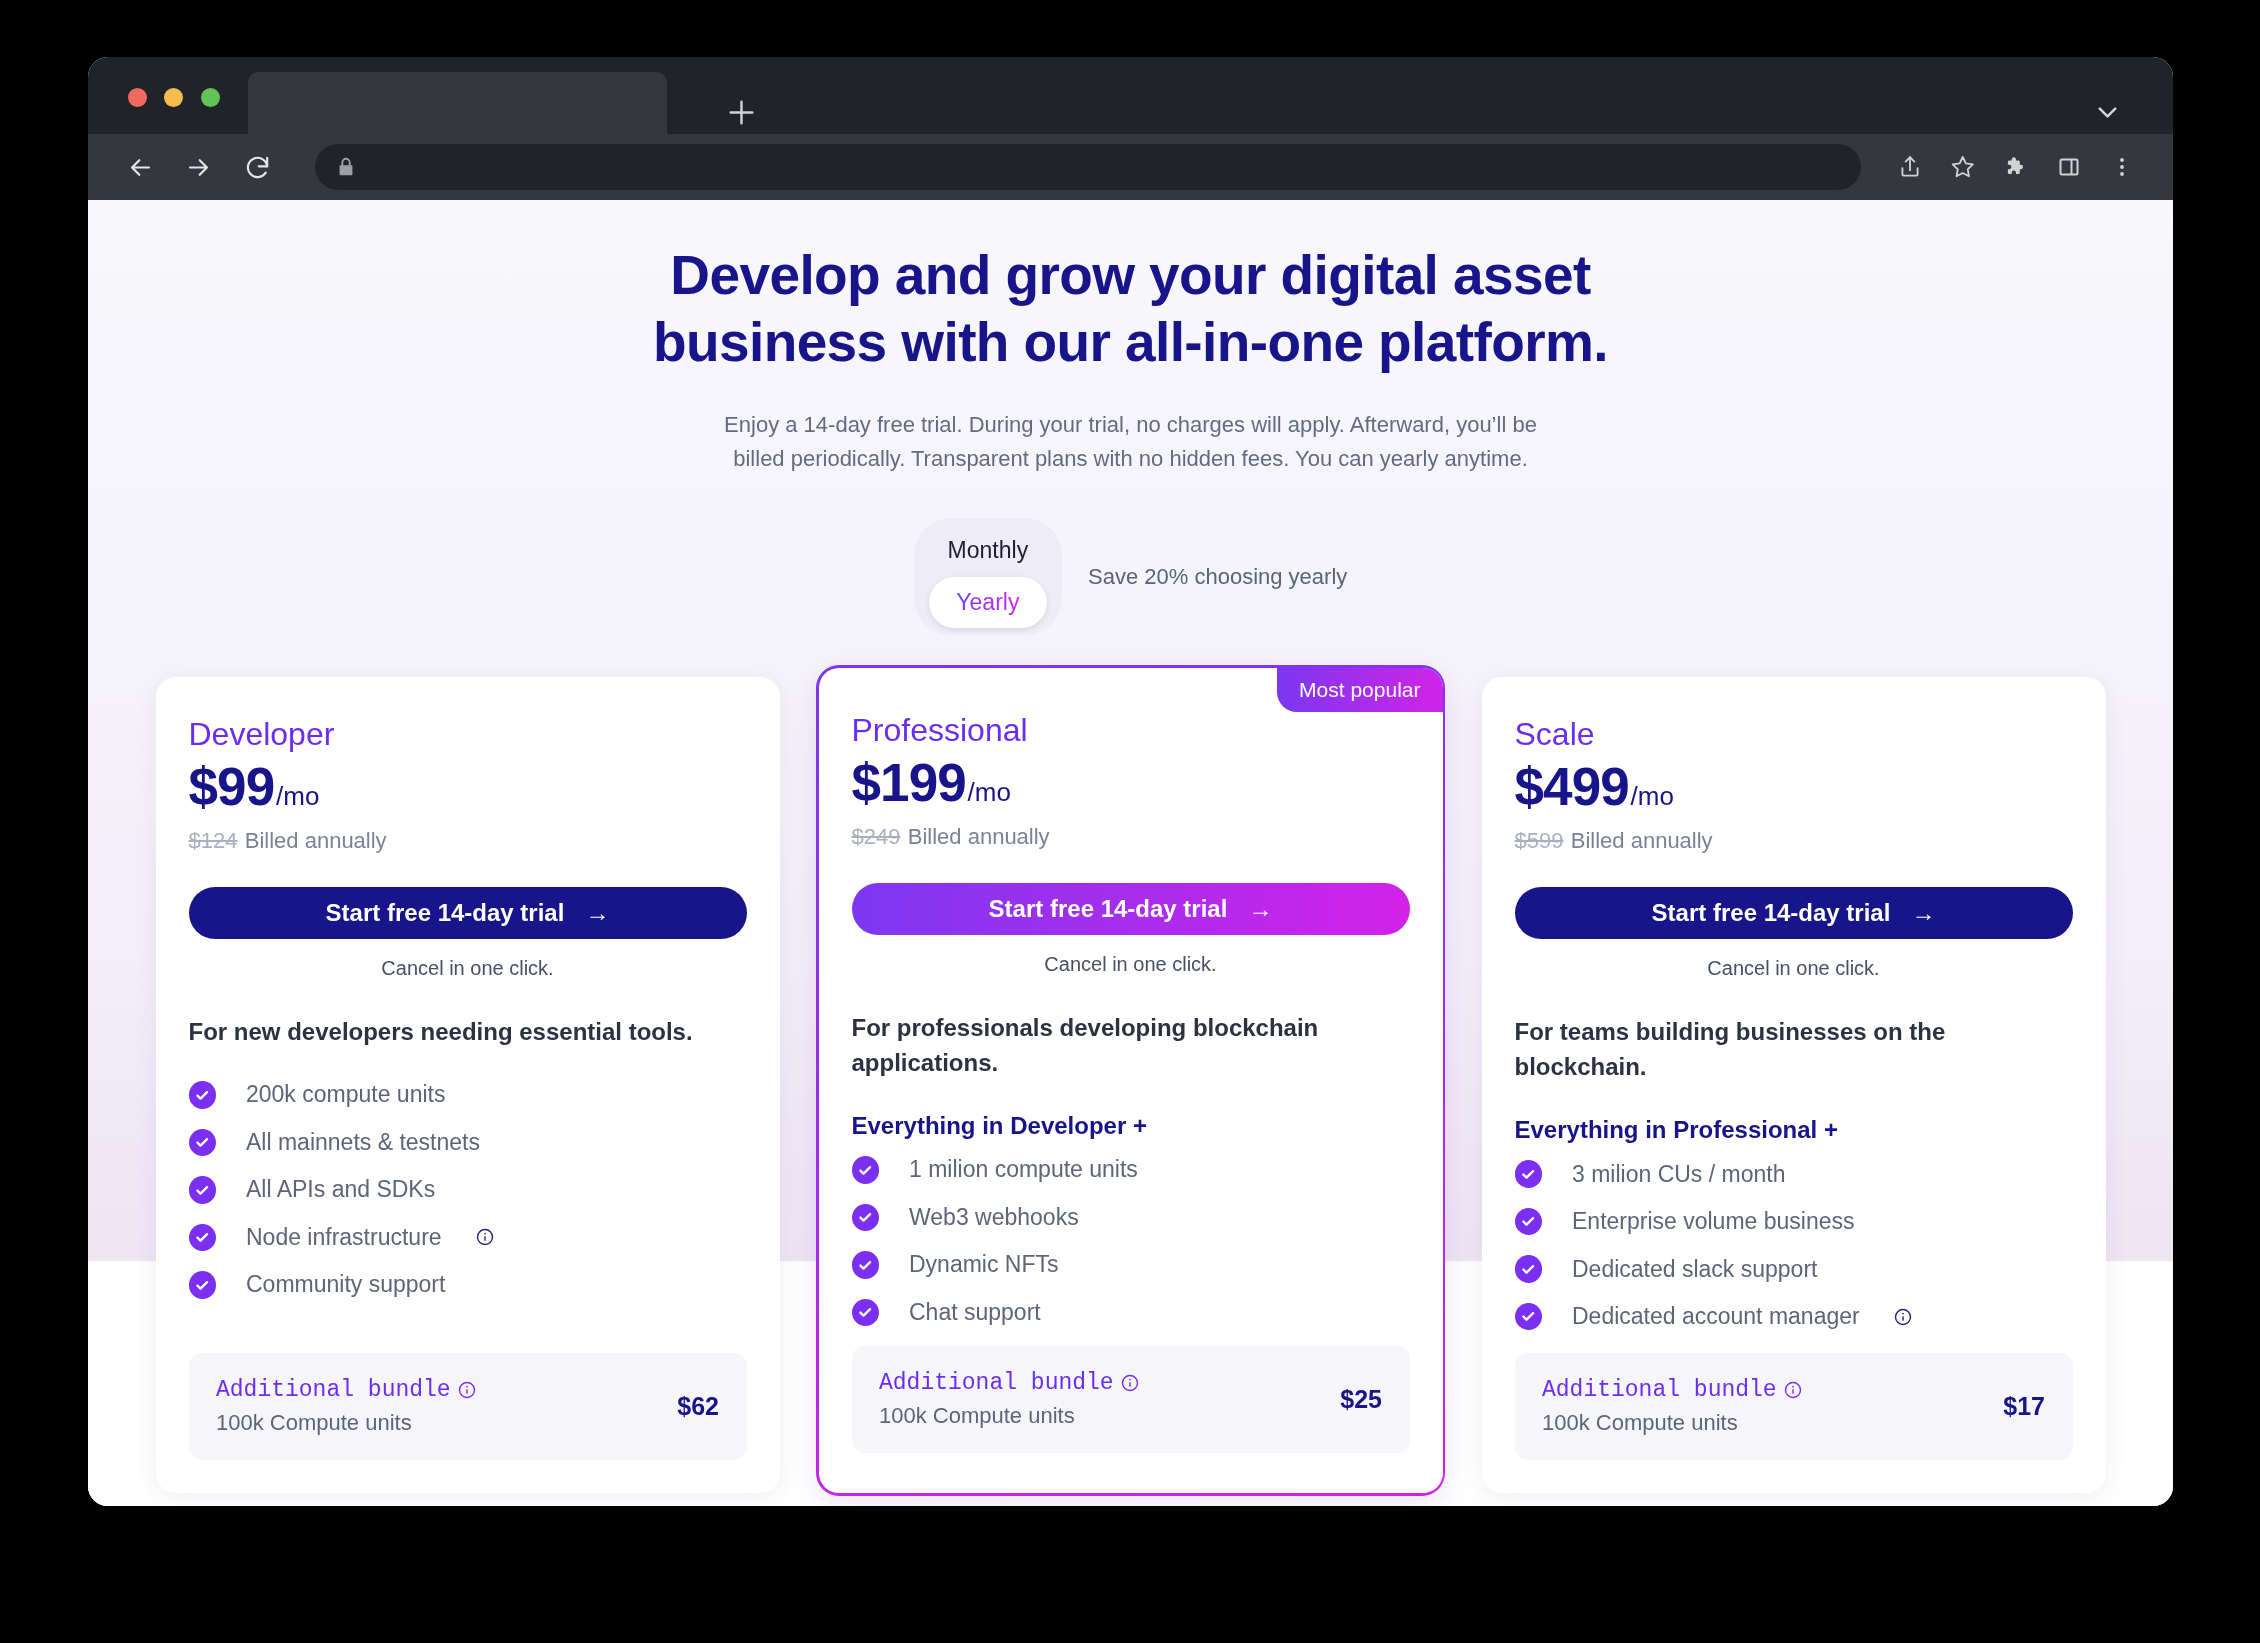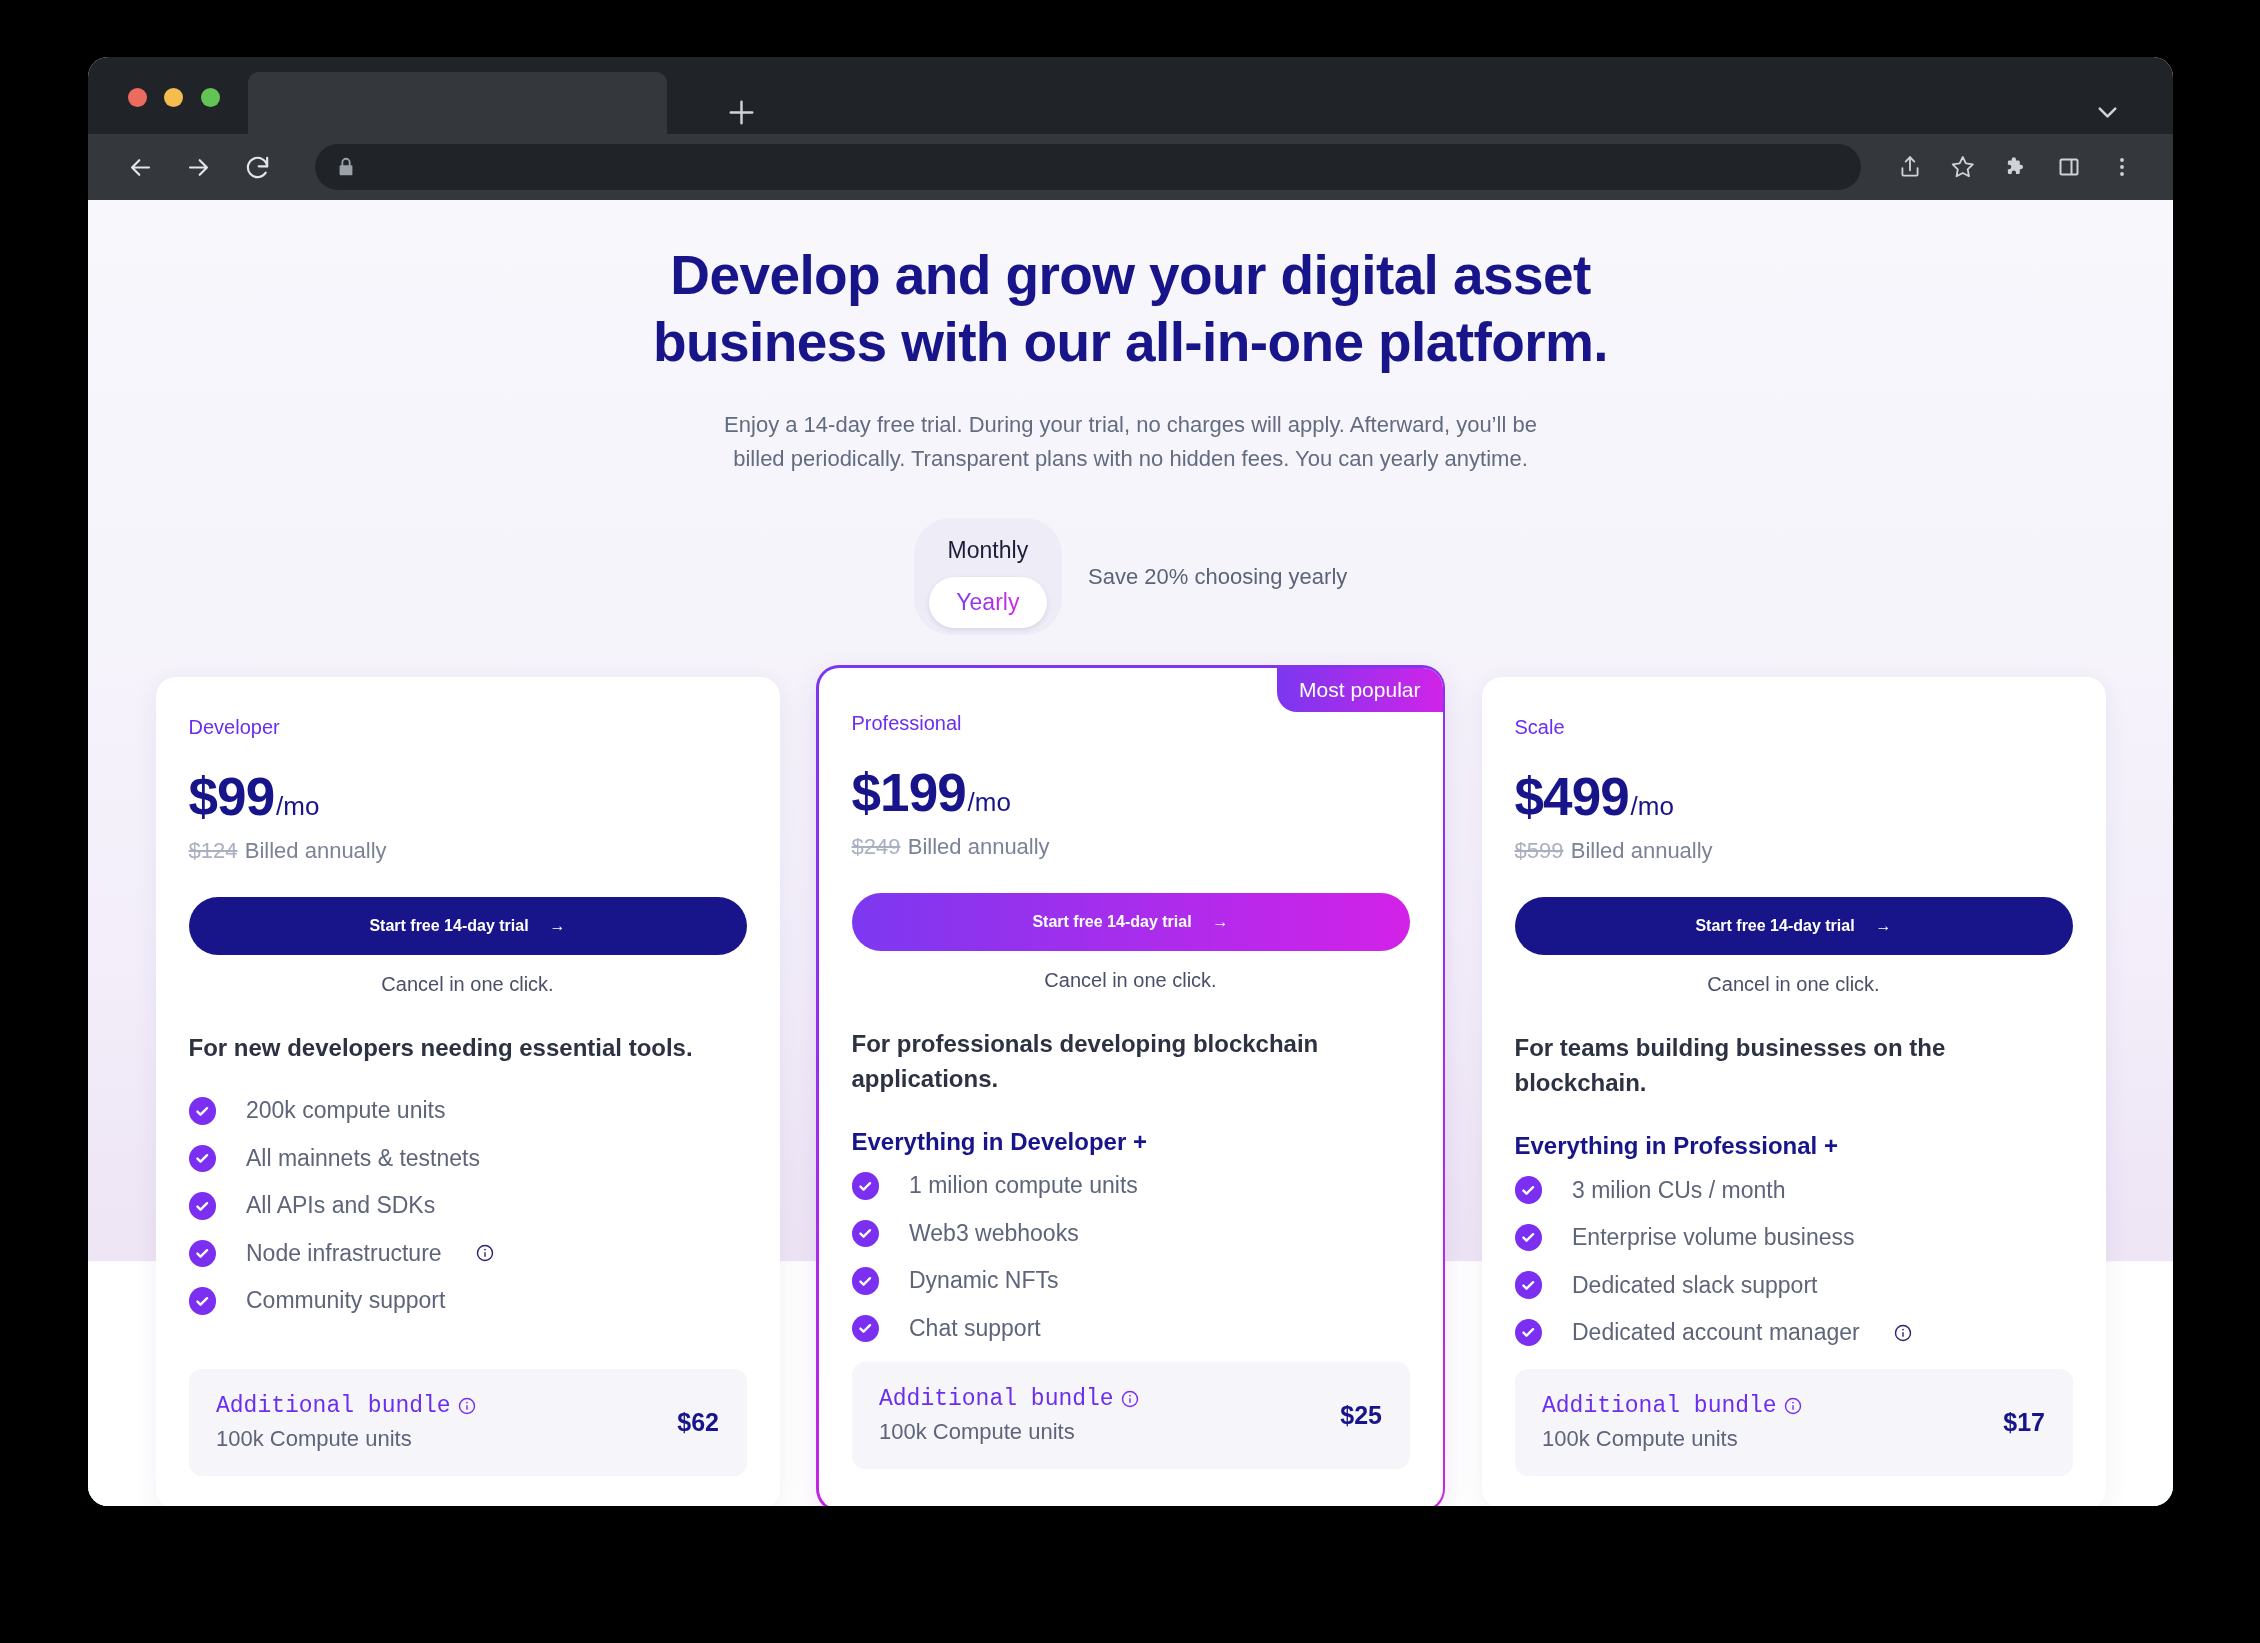--- a/index.html
+++ b/index.html
@@ -218,22 +218,22 @@
     background:linear-gradient(90deg,#7b37ef 0%,#d024e8 100%);
     color:#fff;
     font-size:21px;
     padding:10px 22px;
     border-radius:0 20px 0 20px;
     white-space:nowrap;
   }
 
   .plan-name {
     color:#6b2ef0;
-    font-size:20px;
-    margin-bottom:27px;
+    font-size:32px;
+    margin-bottom:3px;
   }
   .price-row {
     display:flex; align-items:baseline;
     margin-bottom:11px;
   }
   .price {
     color:#181489;
     font-size:53px;
     font-weight:bold;
     letter-spacing:-0.9px;
@@ -250,25 +250,25 @@
   }
   .billed .old {
     color:#aab0c0;
     text-decoration:line-through;
     margin-right:7.3px;
   }
 
   .cta {
     display:flex; align-items:center; justify-content:center;
     gap:21px;
-    height:58px;
+    height:52px;
     border-radius:39px;
     background:#181489;
     color:#fff;
-    font-size:16px;
+    font-size:24px;
     font-weight:bold;
     border:none;
     cursor:pointer;
     font-family:"Liberation Sans", sans-serif;
   }
   .cta.grad {
     background:linear-gradient(90deg,#7c38f0 0%,#d322e8 100%);
   }
   .cancel {
     text-align:center;

